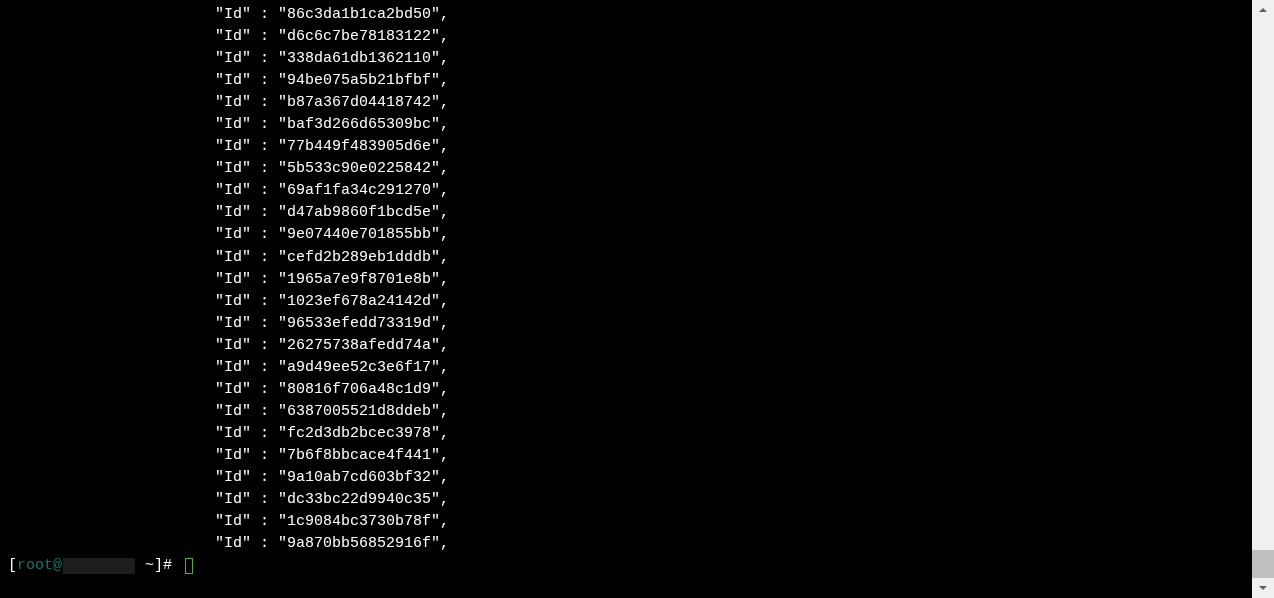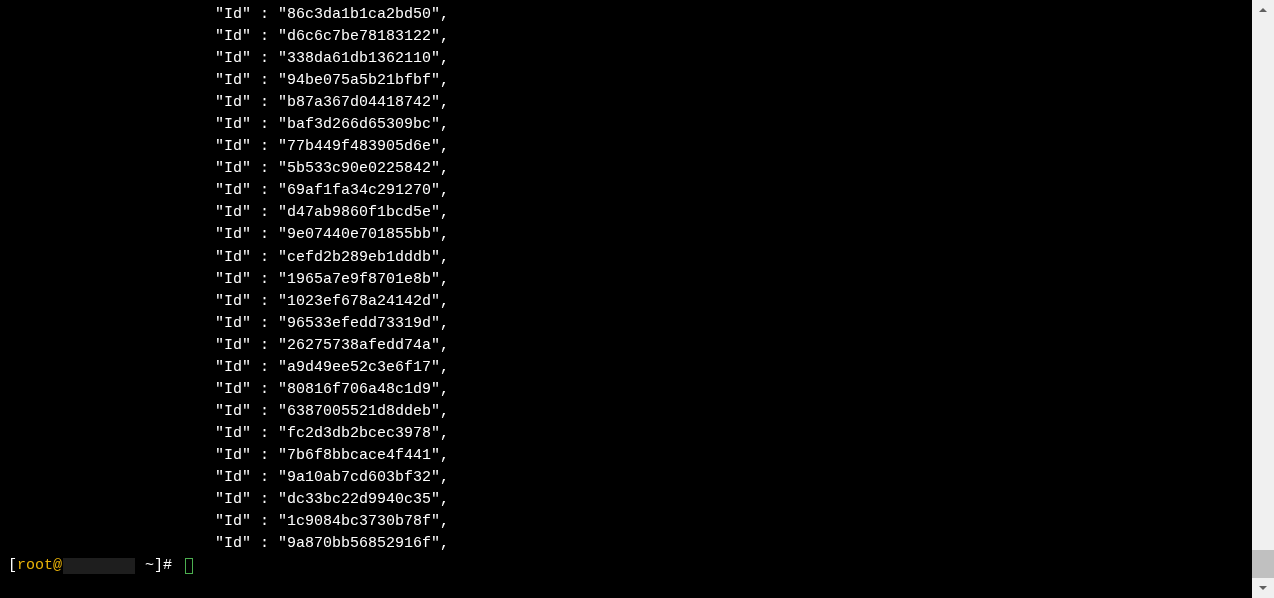--- a/index.html
+++ b/index.html
@@ -36,21 +36,21 @@
     .prompt-line {
       white-space: pre;
       color: #fff;
       display: flex;
       align-items: center;
     }
     .prompt-bracket {
       color: #fff;
     }
     .prompt-user {
-      color: #eab308;
+      color: #0f766e;
     }
     .prompt-host-hidden {
       display: inline-block;
       width: 72px;
       height: 16px;
       background: #1e1e1e;
       vertical-align: middle;
       margin: 0 1px;
     }
     .prompt-path {

